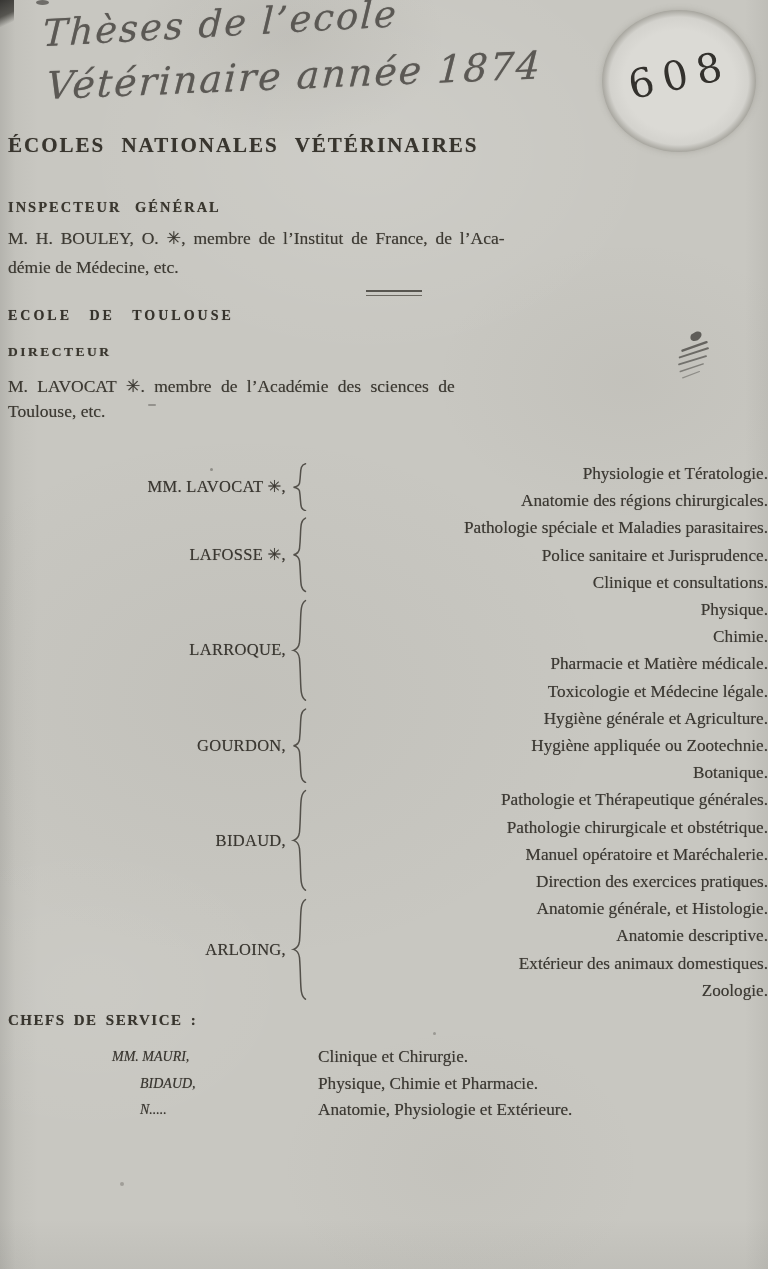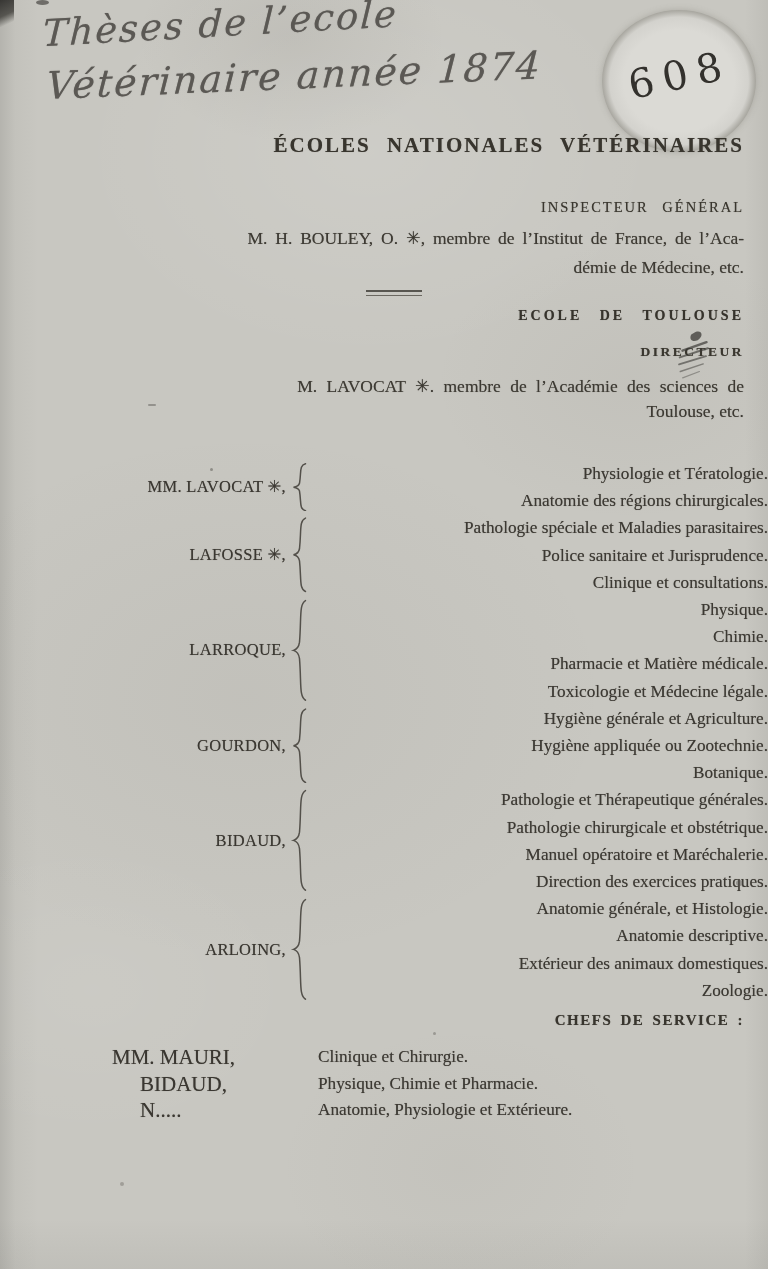--- a/index.html
+++ b/index.html
@@ -13,21 +13,21 @@
       radial-gradient(300px 220px at 12% 78%, rgba(255,255,255,0.06), transparent 70%),
       radial-gradient(280px 200px at 82% 30%, rgba(110,105,95,0.06), transparent 70%),
       radial-gradient(220px 150px at 38% 3%, rgba(100,96,88,0.10), transparent 70%),
       radial-gradient(260px 200px at 60% 92%, rgba(120,115,106,0.05), transparent 70%),
       linear-gradient(90deg, rgba(40,40,36,0.12), rgba(40,40,36,0.03) 2%, transparent 5%),
       linear-gradient(270deg, rgba(40,40,36,0.06), transparent 3%),
       linear-gradient(0deg, rgba(40,40,36,0.05), transparent 4%),
       #c8c7c1;
   }
   .abs{position:absolute;}
-  .centered{left:0; width:744px; text-align:right; white-space:nowrap;}
+  .centered{left:8px; width:744px; text-align:left; white-space:nowrap;}
   .ink{text-shadow:0 0 0.7px rgba(55,51,44,0.55);}
 
   .handwriting{
     font-family:"DejaVu Serif",serif; font-style:italic;
     color:rgba(84,82,78,0.82); letter-spacing:2px; white-space:nowrap;
     transform-origin:left top;
   }
   .hw1{left:44px; top:12px; font-size:37px; transform:rotate(-3.2deg) skewX(-6deg);}
   .hw2{left:48px; top:64px; font-size:38px; transform:rotate(-2.4deg) skewX(-6deg);}
 
@@ -36,21 +36,21 @@
     background:radial-gradient(closest-side, #dbdad5 72%, #d3d2cd 90%, rgba(140,138,130,0.55) 100%);
     box-shadow:0 0 6px rgba(120,118,110,0.35);
     display:flex; align-items:center; justify-content:center;
   }
   .stamp-number{
     font-family:"DejaVu Serif",serif; font-size:40px; color:#33312d;
     letter-spacing:9px; transform:rotate(-12deg) translate(2px,-6px);
   }
 
   .main-title{top:133px; font-size:21px; font-weight:700; letter-spacing:2px; word-spacing:9px; color:#38352e;}
-  .sec-heading{font-size:14.5px; font-weight:400; letter-spacing:2px; word-spacing:8px; color:#3a372f;}
+  .sec-heading{font-size:14.5px; font-weight:700; letter-spacing:2px; word-spacing:8px; color:#3a372f;}
   .insp-heading{top:199px;}
   .body-line{font-size:17.5px; color:#3d3a33;}
   .insp-line1{top:228px; word-spacing:3.5px;}
   .insp-line2{top:257px;}
   .divider{left:366px; top:290px; width:56px; height:3px;
     border-top:2px solid #45423c; border-bottom:1px solid #5b5850; opacity:.85;}
   .school-heading{top:308px; font-size:14px; font-weight:700; letter-spacing:3px; word-spacing:11px; color:#36332c;}
   .school-sub{top:344px; font-size:13.5px; font-weight:700; letter-spacing:2.5px; color:#3a372f;}
   .dir-line1{top:376px; word-spacing:5px;}
   .dir-line2{top:401px;}
@@ -61,21 +61,21 @@
   .pgroup{display:flex; align-items:center;}
   .pname{width:186px; margin-left:100px; text-align:right; font-size:16.5px;
     letter-spacing:0.3px; color:#3a3731; white-space:nowrap;}
   .pbrace{width:28px; display:flex; justify-content:center; align-items:center;}
   .psubjects{flex:1; padding-left:3px;}
   .psubject{height:27.2px; line-height:27.2px; font-size:17.2px; white-space:nowrap; color:#3c3933;text-align:right;}
 
   .chefs-heading{top:1012px;}
   .chef-rows{top:1044px; left:0; width:768px;}
   .crow{position:relative; height:26.5px; line-height:26.5px;}
-  .cname{position:absolute; left:112px; font-size:21px; color:#3a3731; white-space:nowrap;}
+  .cname{position:absolute; left:112px; font-size:14px; color:#3a3731; white-space:nowrap;font-style:italic;}
   .crow.indent .cname{left:140px;}
   .csub{position:absolute; left:318px; font-size:17.2px; color:#3c3933; white-space:nowrap;}
 
   .corner-artifact{left:0; top:0; width:14px; height:32px; opacity:.85;
     background:linear-gradient(155deg,#21201e,#45443f 45%,transparent 72%);
     border-radius:0 0 10px 0;}
   .top-speck{left:36px; top:0; width:13px; height:5px; background:#3f3e3a; border-radius:50%; opacity:.65;}
   .speck{border-radius:50%; background:#55534d;}
   .speck.s1{left:210px; top:468px; width:3px; height:3px; opacity:.5;}
   .speck.s2{left:736px; top:880px; width:7px; height:6px; opacity:.45;}

